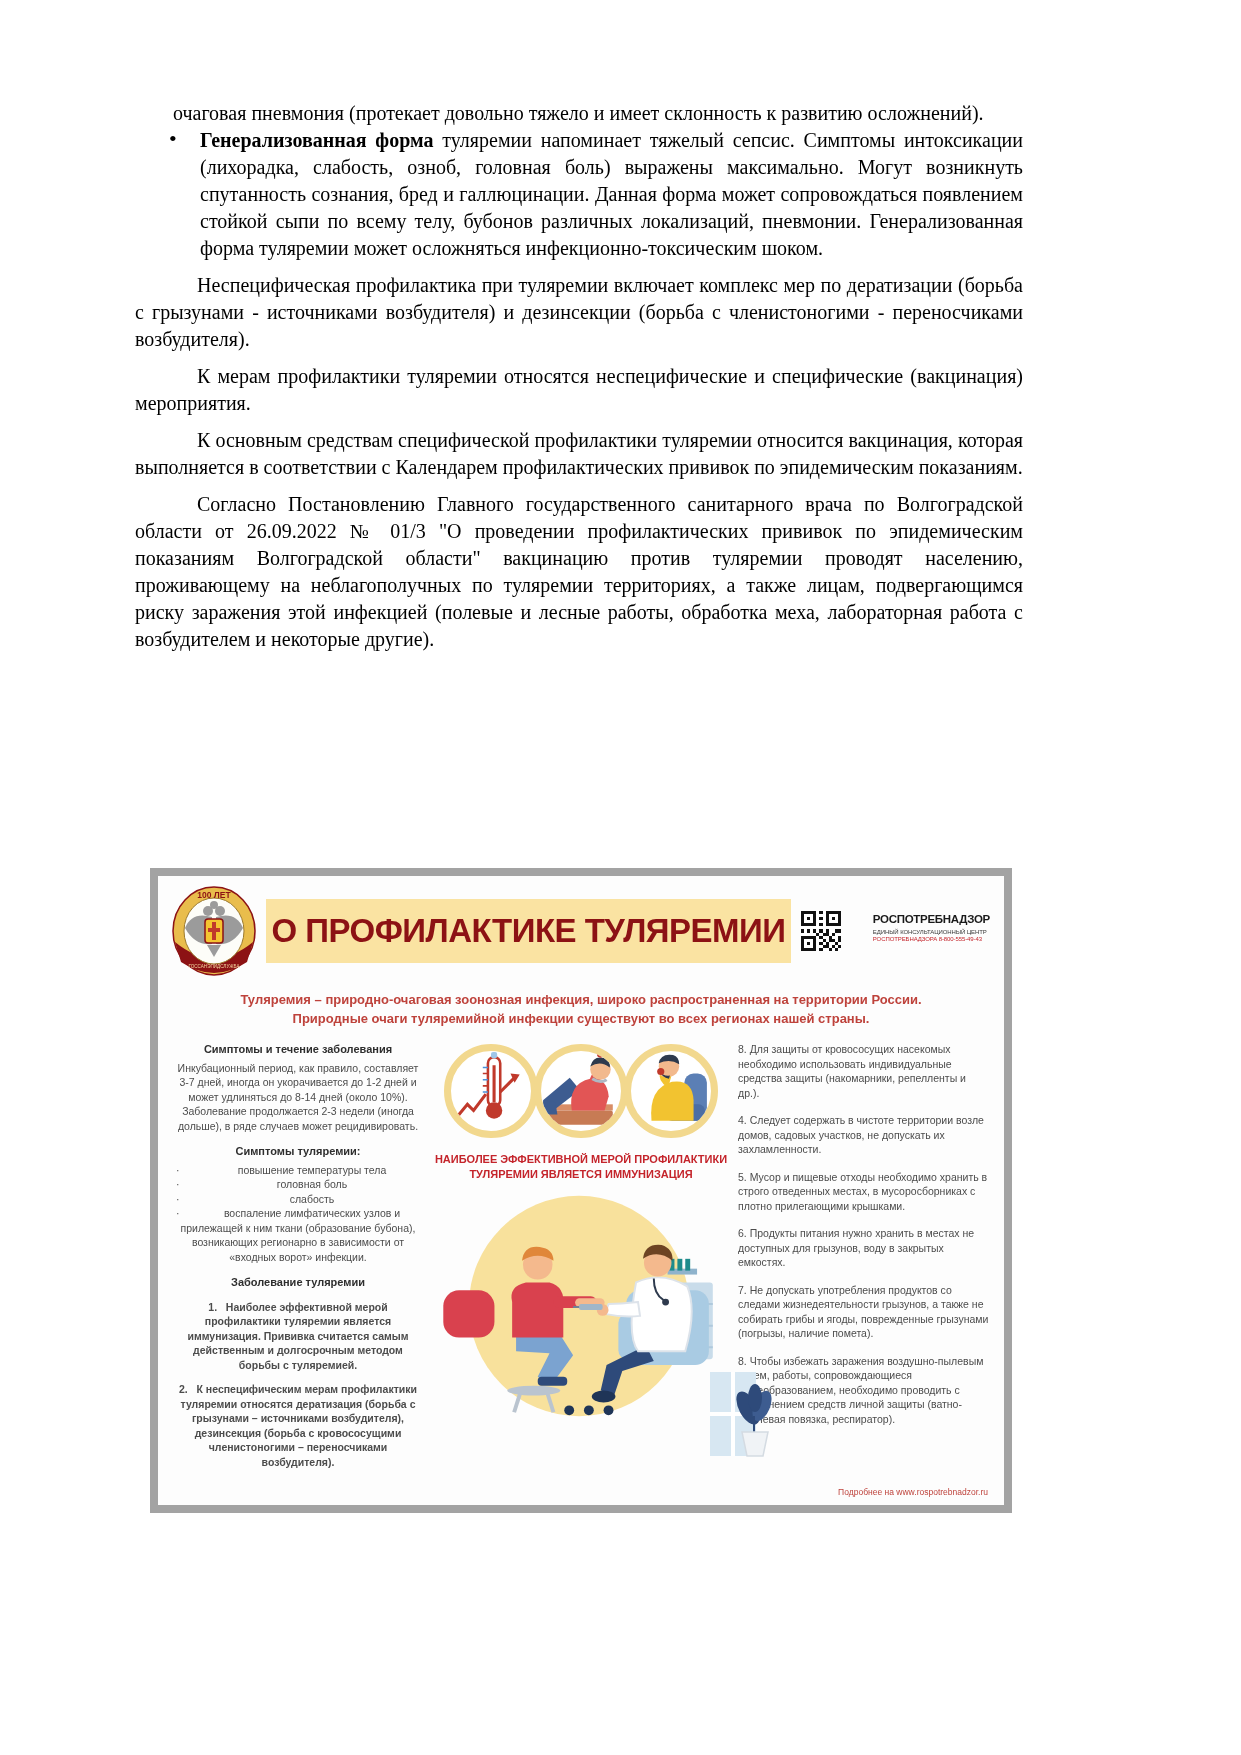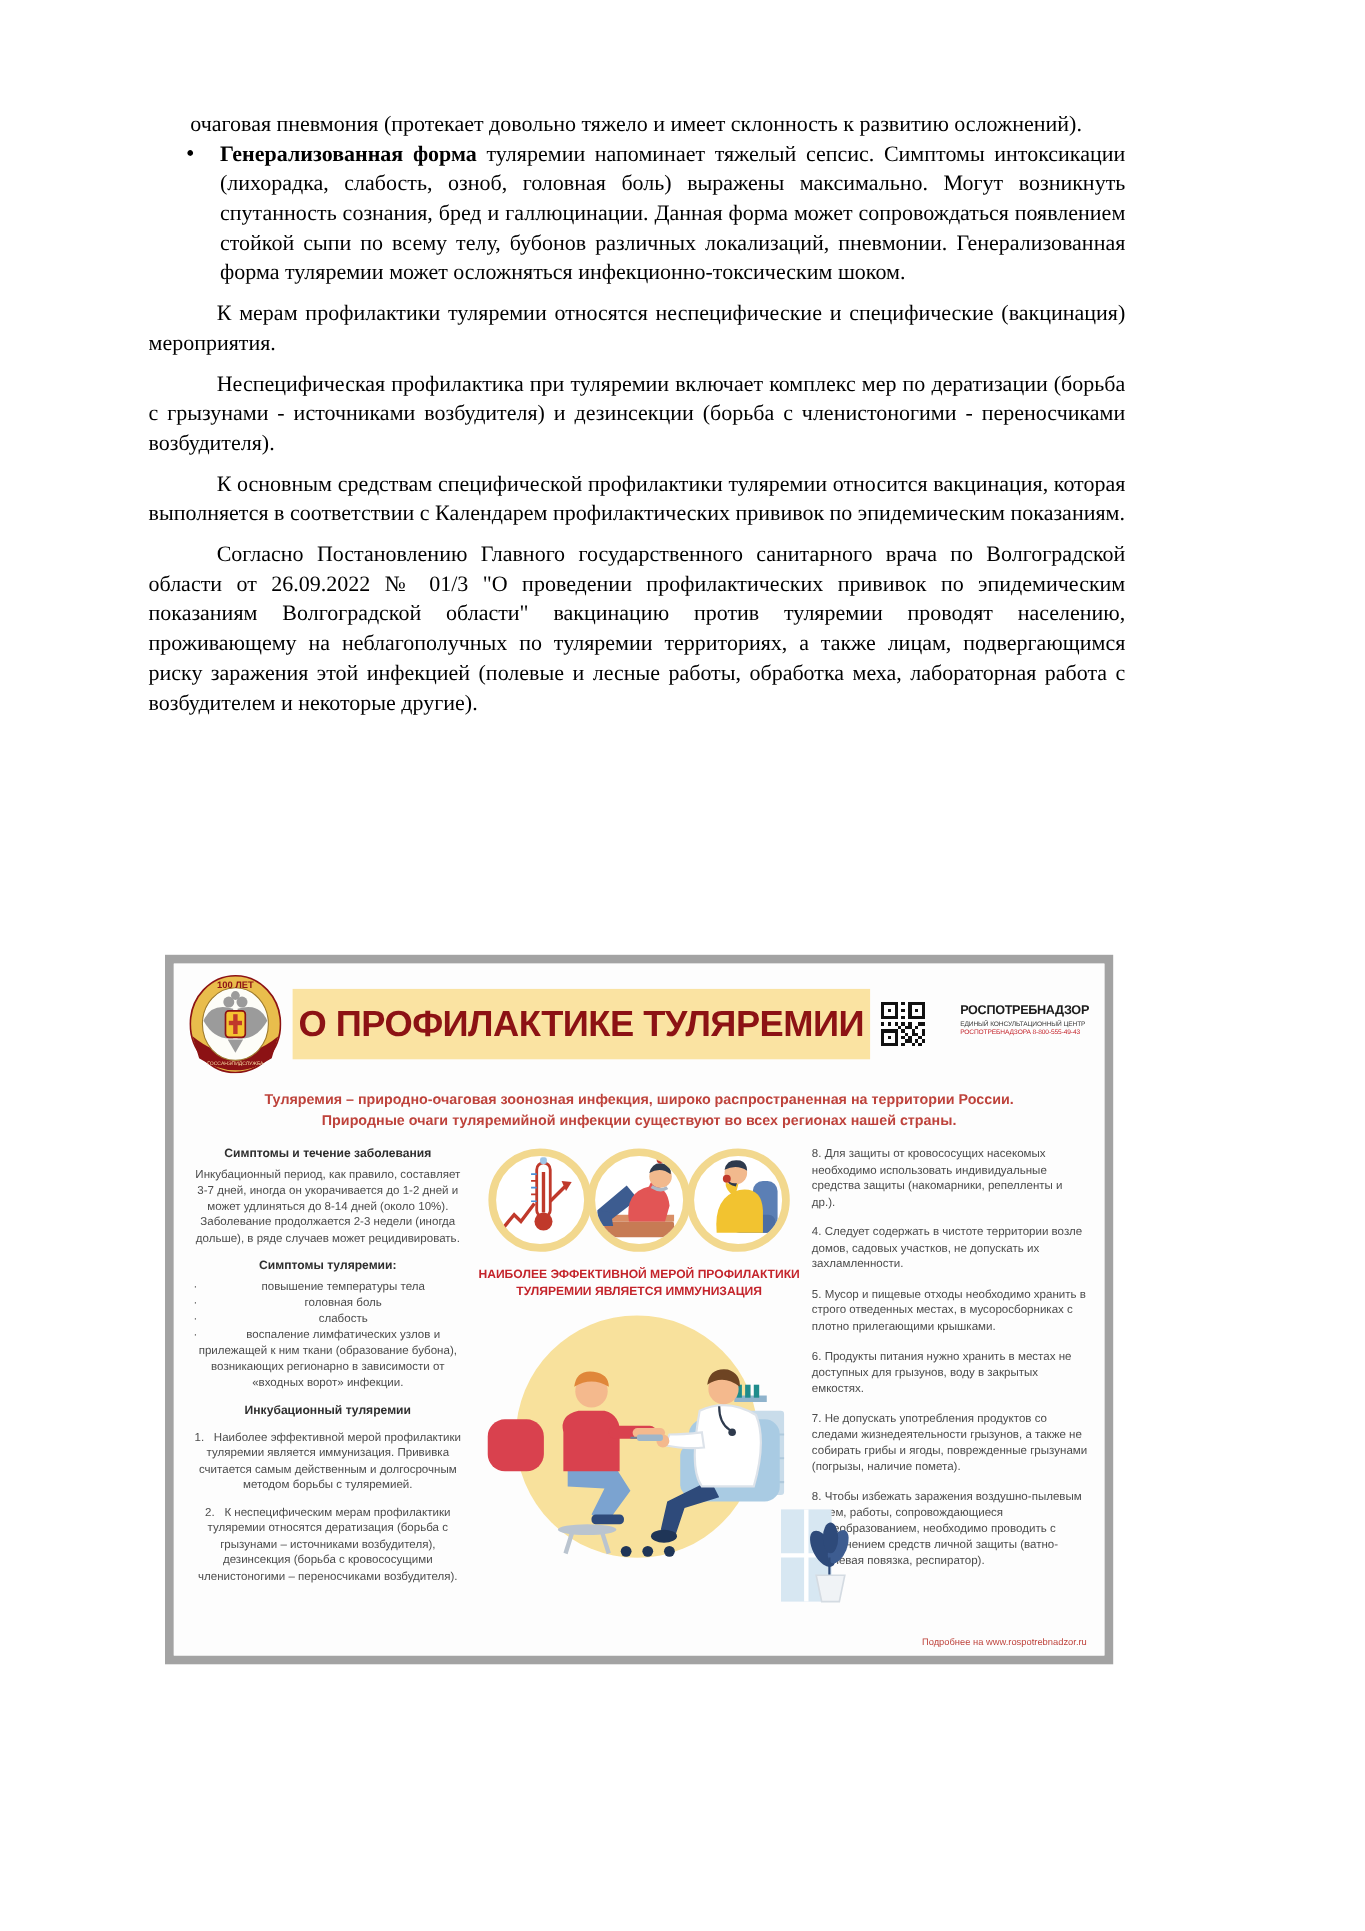--- a/index.html
+++ b/index.html
@@ -31,21 +31,21 @@
   .p-brand-l2{font-size:6px;color:#C4242B;margin-top:1px;letter-spacing:-0.1px;}
   .p-subtitle{margin-top:14px;text-align:center;color:#BE423B;font-weight:bold;font-size:13px;line-height:19px;}
   .p-cols{display:flex;margin-top:12px;}
   .p-left{flex:0 0 252px;font-size:10.5px;line-height:14.5px;color:#4C4C4C;text-align:center;}
   .p-left h4{margin:11px 0 4px 0;font-size:11px;color:#2E2E2E;}
   .p-left h4:first-child{margin-top:2px;}
   .p-left .txt{margin:0 0 2px 0;}
   .pl-bullet{position:relative;padding-left:28px;margin:0;}
   .pl-bullet.long{padding-left:0;text-indent:28px;}
   .pl-dot{position:absolute;left:4px;top:0;text-indent:0;}
-  .p-left .num{margin:10px 0 0 0;}
+  .p-left .num{margin:10px 0 0 0;font-weight:bold;}
   .p-mid{flex:1;padding:0 8px;}
   .circles{display:flex;justify-content:center;margin-top:4px;}
   .circle{width:80px;height:80px;border:7px solid #F2D88E;border-radius:50%;background:#fff;margin:0 -2px;overflow:hidden;}
   .slogan{margin:14px 2px 0 2px;text-align:center;font-weight:bold;font-size:11px;line-height:15px;color:#C4242B;}
   .scene{display:block;margin:6px auto 0 auto;}
   .p-right{flex:0 0 252px;font-size:10.5px;line-height:14.5px;color:#4C4C4C;padding-top:2px;}
   .p-right .item{margin:0 0 13px 0;}
   .p-plant{position:absolute;left:552px;top:496px;}
   .p-footer{position:absolute;right:16px;bottom:8px;font-size:8.5px;color:#BE423B;}
 </style>
@@ -53,22 +53,22 @@
 <body>
 
 <div class="page">
 
   <div class="doc">
     <div class="li-cont">очаговая пневмония (протекает довольно тяжело и имеет склонность к развитию осложнений).</div>
     <div class="li">
       <span class="marker">•</span>
       <span><b>Генерализованная форма</b><span> туляремии напоминает тяжелый сепсис. Симптомы интоксикации (лихорадка, слабость, озноб, головная боль) выражены максимально. Могут возникнуть спутанность сознания, бред и галлюцинации. Данная форма может сопровождаться появлением стойкой сыпи по всему телу, бубонов различных локализаций, пневмонии. Генерализованная форма туляремии может осложняться инфекционно-токсическим шоком.</span></span>
     </div>
+    <p>Неспецифическая профилактика при туляремии включает комплекс мер по дератизации (борьба с грызунами - источниками возбудителя) и дезинсекции (борьба с членистоногими - переносчиками возбудителя).</p>
     <p>К мерам профилактики туляремии относятся неспецифические и специфические (вакцинация) мероприятия.</p>
-    <p>Неспецифическая профилактика при туляремии включает комплекс мер по дератизации (борьба с грызунами - источниками возбудителя) и дезинсекции (борьба с членистоногими - переносчиками возбудителя).</p>
     <p>К основным средствам специфической профилактики туляремии относится вакцинация, которая выполняется в соответствии с Календарем профилактических прививок по эпидемическим показаниям.</p>
     <p>Согласно Постановлению Главного государственного санитарного врача по Волгоградской области от 26.09.2022 № 01/3 "О проведении профилактических прививок по эпидемическим показаниям Волгоградской области" вакцинацию против туляремии проводят населению, проживающему на неблагополучных по туляремии территориях, а также лицам, подвергающимся риску заражения этой инфекцией (полевые и лесные работы, обработка меха, лабораторная работа с возбудителем и некоторые другие).</p>
   </div>
 
   <div class="poster">
     <div class="poster-inner">
 
       <div class="p-header">
         <svg class="p-emblem" viewBox="0 0 84 90" xmlns="http://www.w3.org/2000/svg">
           <ellipse cx="42" cy="45" rx="41" ry="44" fill="#E9BD4C" stroke="#8C1214" stroke-width="1.5"></ellipse>
@@ -147,21 +147,21 @@
       <div class="p-cols">
 
         <div class="p-left">
           <h4>Симптомы и течение заболевания</h4>
           <div class="txt">Инкубационный период, как правило, составляет 3-7 дней, иногда он укорачивается до 1-2 дней и может удлиняться до 8-14 дней (около 10%). Заболевание продолжается 2-3 недели (иногда дольше), в ряде случаев может рецидивировать.</div>
           <h4>Симптомы туляремии:</h4>
           <div class="pl-bullet"><span class="pl-dot">·</span><span>повышение температуры тела</span></div>
           <div class="pl-bullet"><span class="pl-dot">·</span><span>головная боль</span></div>
           <div class="pl-bullet"><span class="pl-dot">·</span><span>слабость</span></div>
           <div class="pl-bullet long"><span class="pl-dot">·</span><span>воспаление лимфатических узлов и прилежащей к ним ткани (образование бубона), возникающих регионарно в зависимости от «входных ворот» инфекции.</span></div>
-          <h4>Инкубационный туляремии</h4>
+          <h4>Заболевание туляремии</h4>
           <div class="num">1.&nbsp;&nbsp;&nbsp;Наиболее эффективной мерой профилактики туляремии является иммунизация. Прививка считается самым действенным и долгосрочным методом борьбы с туляремией.</div>
           <div class="num">2.&nbsp;&nbsp;&nbsp;К неспецифическим мерам профилактики туляремии относятся дератизация (борьба с грызунами – источниками возбудителя), дезинсекция (борьба с кровососущими членистоногими – переносчиками возбудителя).</div>
         </div>
 
         <div class="p-mid">
           <div class="circles">
             <div class="circle">
               <svg width="80" height="80" viewBox="0 0 78 78" xmlns="http://www.w3.org/2000/svg">
                 <polyline points="6,64 16,52 22,58 34,42" fill="none" stroke="#C0392B" stroke-width="3"></polyline>
                 <polyline points="48,40 62,26" fill="none" stroke="#C0392B" stroke-width="3"></polyline>

